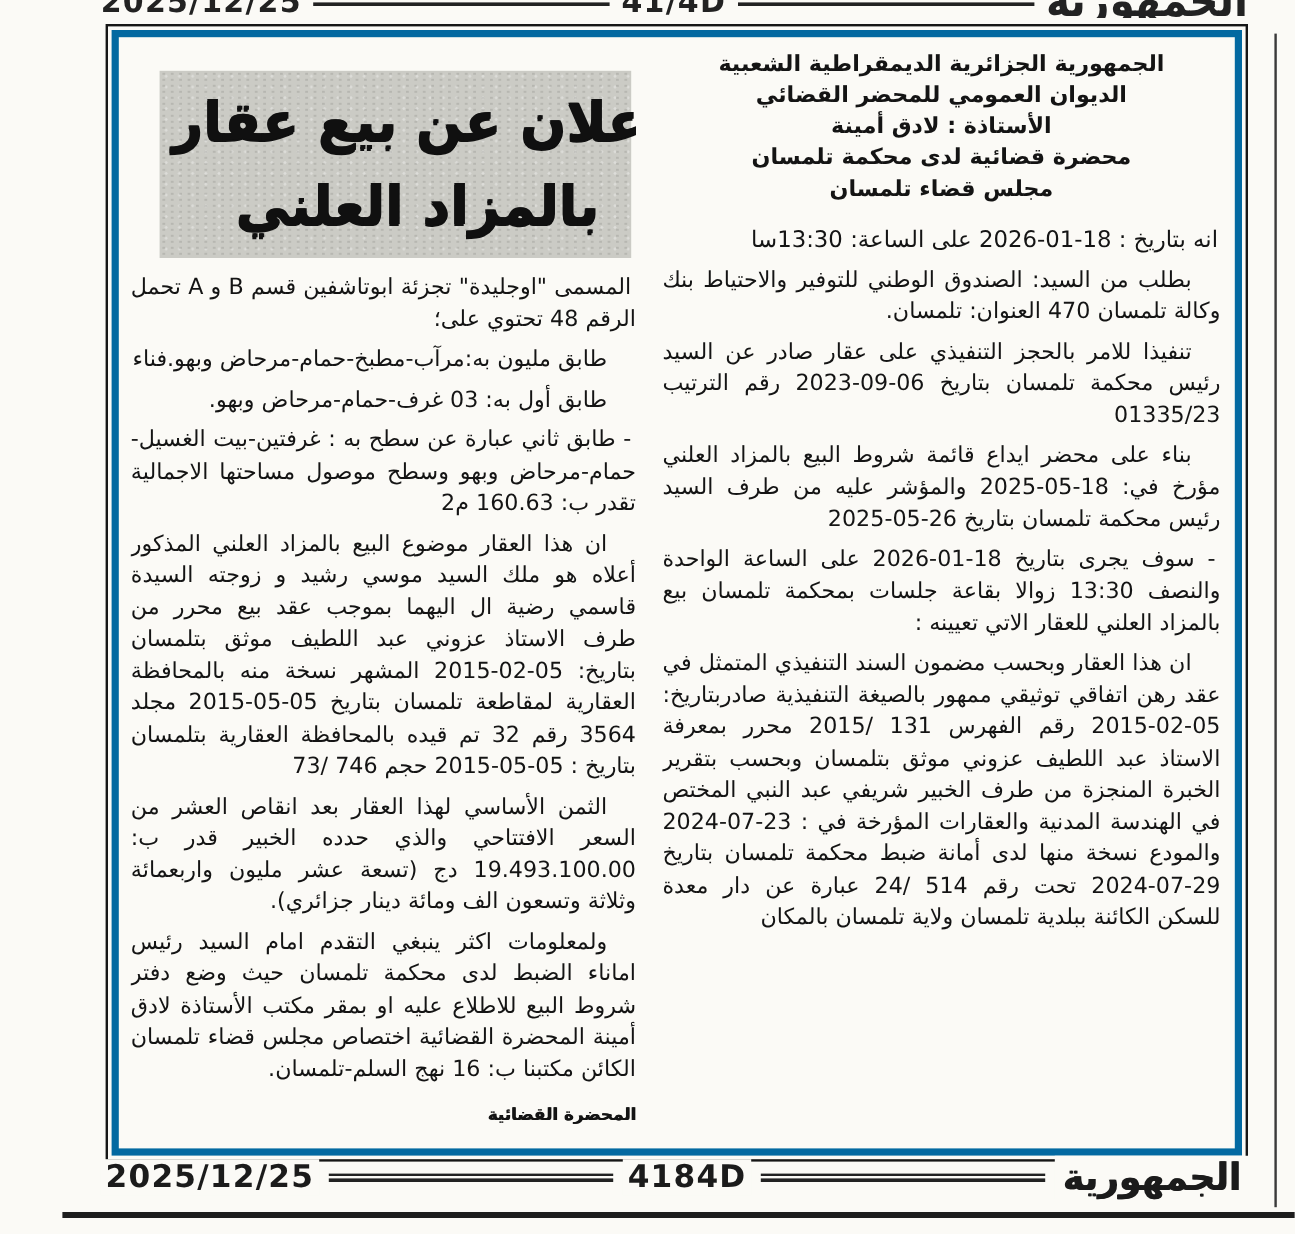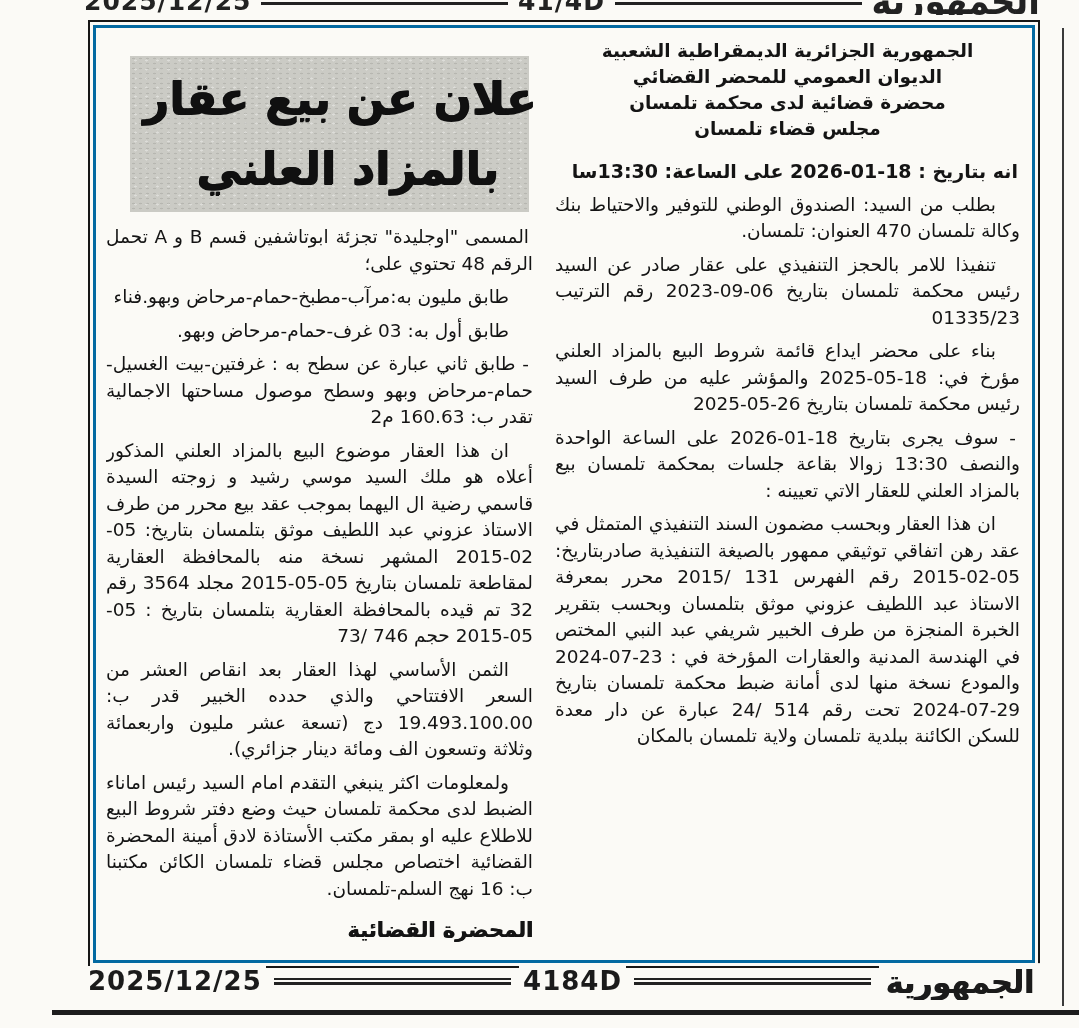--- a/index.html
+++ b/index.html
@@ -43,21 +43,21 @@
   }
 
   
   .ad-box {
     position: absolute; left: 88px; top: 20px; width: 952px; height: 948px;
     border: 2px solid #161616;
     padding: 3px;
     background: #fbfaf6;
   }
   .ad-inner {
-    border: 3px solid #0369a1;
+    border: 6px solid #0369a1;
     width: 100%; height: 100%;
     padding: 6px 12px 4px 10px;
     display: flex; gap: 22px;
     overflow: hidden;
   }
 
   .col { overflow: hidden; }
   .col-right { flex: 0 0 465px; }
   .col-left  { flex: 1 1 auto; }
 
@@ -65,21 +65,21 @@
   .notice-header { text-align: center; font-weight: bold; font-size: 18.5px; line-height: 26px; margin-top: 4px; }
   .notice-header div { white-space: nowrap; }
 
   .body-par {
     font-size: 18.5px; line-height: 26.5px;
     text-align: justify;
     text-indent: 24px;
     margin-top: 7px;
   }
   .body-par.no-indent { text-indent: 4px; }
-  .body-par.bold { font-weight: bold; text-indent: 2px; font-size: 19px; }
+  .body-par.bold { font-weight: normal; text-indent: 2px; font-size: 19px; }
   .col-right .first-gap { margin-top: 16px; }
 
   
   .title-banner {
     margin: 22px 4px 12px 24px;
     height: 156px;
     background: #cbcbc5;
     background-image:
       radial-gradient(rgba(90,90,85,0.18) 1px, transparent 1.5px),
       radial-gradient(rgba(255,255,255,0.35) 1px, transparent 1.5px);
@@ -88,21 +88,21 @@
     gap: 2px;
   }
   .title-line {
     font-weight: bold; font-size: 45px; line-height: 68px; color: #101010;
     letter-spacing: -1px;
     text-shadow: 1px 0 0 #101010, 0 1px 0 #101010;
     white-space: nowrap;
     margin-left: 36px;
   }
   .signature {
-    font-weight: bold; font-size: 21px; margin-top: 16px;
+    font-weight: bold; font-size: 14px; margin-top: 16px;
     text-shadow: 0.6px 0 0 #101010;
   }
 
   
   .ad-footer {
     position: absolute; left: 84px; top: 964px; width: 956px; height: 34px;
     display: flex; align-items: center; gap: 8px; z-index: 3;
   }
   .footer-date, .footer-ref {
     font-weight: bold; font-size: 26px; letter-spacing: 1px; color: #1b1b1b;
@@ -132,20 +132,21 @@
   <div class="right-page-rule"></div>
   <div class="bottom-page-rule"></div>
 
   <div class="ad-box">
     <div class="ad-inner" dir="rtl">
 
       <div class="col col-right">
         <div class="notice-header">
           <div>الجمهورية الجزائرية الديمقراطية الشعبية</div>
           <div>الديوان العمومي للمحضر القضائي</div>
+          <div>الأستاذة : لادق أمينة</div>
           <div>محضرة قضائية لدى محكمة  تلمسان</div>
           <div>مجلس قضاء تلمسان</div>
         </div>
 
         <p class="body-par bold first-gap">انه بتاريخ : 18-01-2026 على الساعة: 13:30سا</p>
         <p class="body-par">بطلب  من  السيد: الصندوق الوطني للتوفير والاحتياط بنك وكالة تلمسان 470 العنوان: تلمسان.</p>
         <p class="body-par">تنفيذا للامر بالحجز التنفيذي على عقار صادر عن السيد رئيس محكمة تلمسان بتاريخ 06-09-2023 رقم الترتيب 01335/23</p>
         <p class="body-par">بناء على محضر ايداع قائمة شروط البيع بالمزاد العلني مؤرخ في: 18-05-2025 والمؤشر عليه من طرف السيد رئيس محكمة تلمسان بتاريخ 26-05-2025</p>
         <p class="body-par no-indent">- سوف يجرى بتاريخ 18-01-2026 على الساعة الواحدة والنصف 13:30 زوالا بقاعة جلسات بمحكمة تلمسان بيع بالمزاد العلني للعقار الاتي تعيينه :</p>
         <p class="body-par">ان هذا العقار وبحسب مضمون السند التنفيذي المتمثل في عقد رهن اتفاقي توثيقي ممهور بالصيغة التنفيذية صادربتاريخ: 05-02-2015 رقم الفهرس 131 /2015 محرر بمعرفة الاستاذ عبد اللطيف عزوني موثق بتلمسان وبحسب بتقرير الخبرة المنجزة من طرف الخبير شريفي عبد النبي المختص في الهندسة المدنية والعقارات المؤرخة في : 23-07-2024 والمودع نسخة منها لدى أمانة ضبط محكمة تلمسان  بتاريخ 29-07-2024  تحت رقم 514 /24  عبارة عن دار معدة للسكن الكائنة ببلدية تلمسان ولاية تلمسان بالمكان</p>

